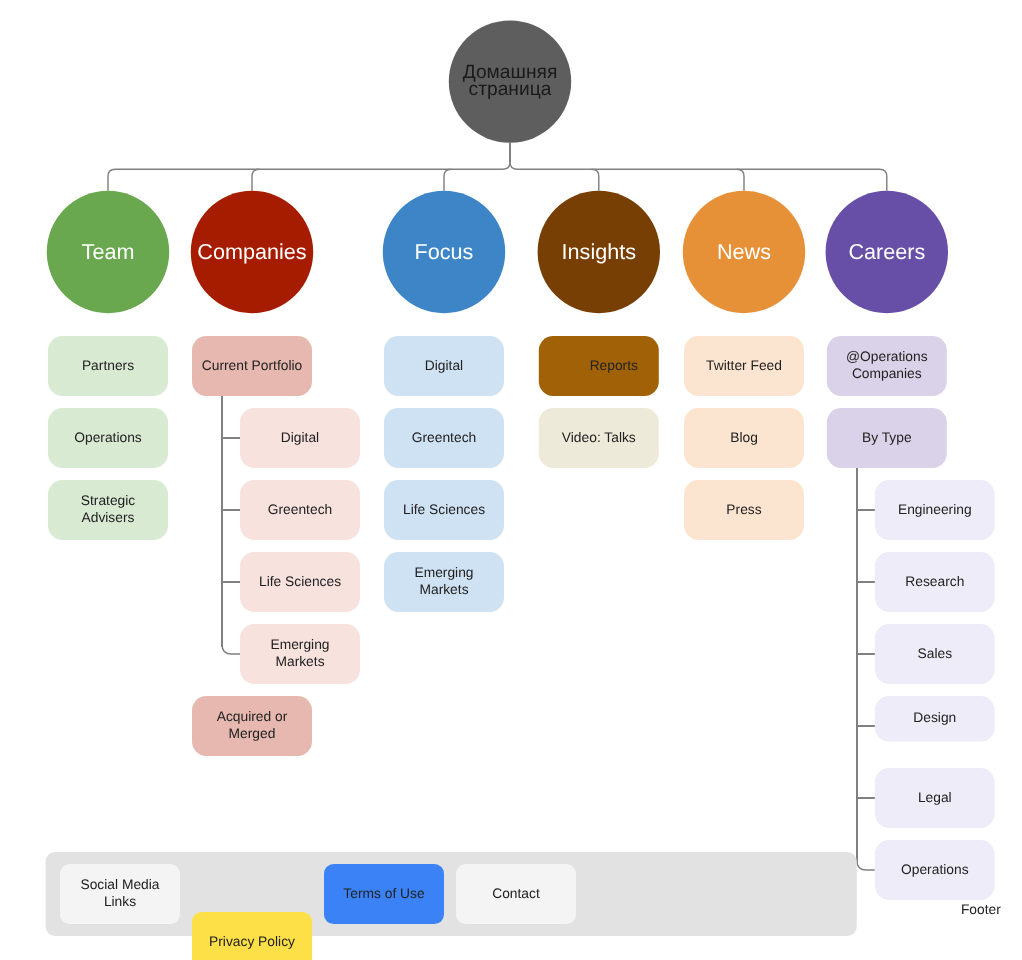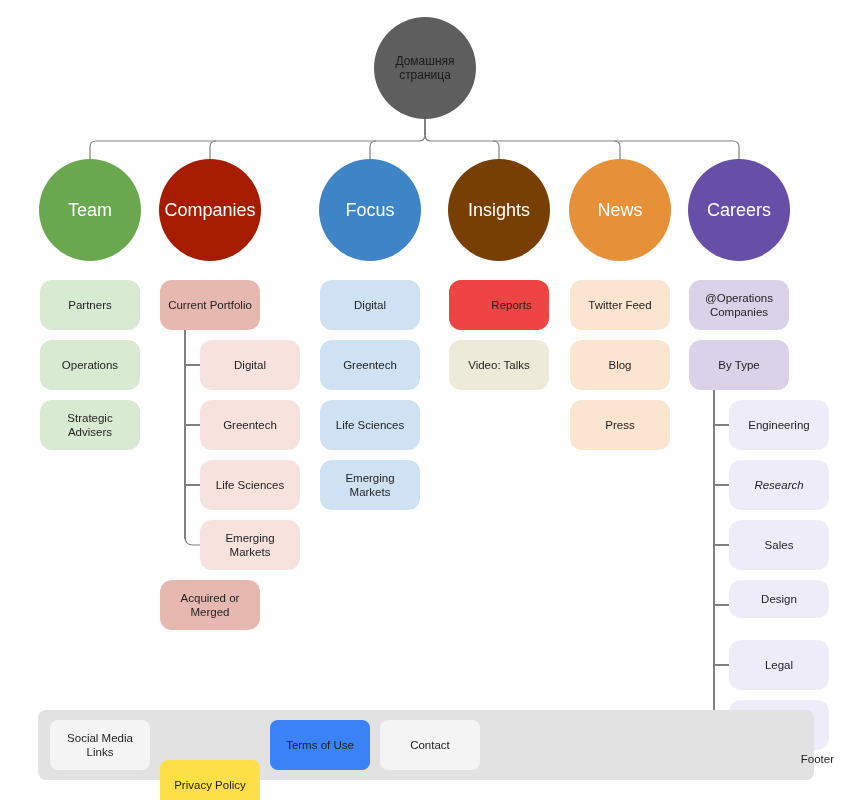--- a/index.html
+++ b/index.html
@@ -38,21 +38,21 @@
     justify-content: center;
     text-align: center;
     color: #ffffff;
     font-size: 18px;
     line-height: 15px;
     box-sizing: border-box;
     padding: 4px;
   }
   .circle.root {
     color: #1a1a1a;
-    font-size: 12px;
+    font-size: 16px;
     line-height: 14px;
   }
 
   
   .node {
     position: absolute;
     border-radius: 12px;
     display: flex;
     align-items: center;
     justify-content: center;
@@ -62,21 +62,21 @@
     font-size: 11.5px;
     line-height: 14px;
     padding: 3px 6px;
   }
 
   
   #footer-panel {
     position: absolute;
     left: 38px;
     top: 710px;
-    width: 776px;
+    width: 676px;
     height: 70px;
     background: #e2e2e2;
     border-radius: 8px;
   }
   .footer-box {
     position: absolute;
     background: #f4f4f4;
     border-radius: 8px;
     display: flex;
     align-items: center;
@@ -180,21 +180,21 @@
       </div>
       <div class="node" style="left: 320px; top: 400px; width: 100px; height: 50px; background: rgb(207, 226, 243);">
         <span>Life Sciences</span>
       </div>
       <div class="node" style="left: 320px; top: 460px; width: 100px; height: 50px; background: rgb(207, 226, 243);">
         <span>Emerging Markets</span>
       </div>
       <div class="circle" style="left: 448px; top: 159px; width: 102px; height: 102px; background: rgb(120, 63, 4);">
         <span>Insights</span>
       </div>
-      <div class="node" style="left: 449px; top: 280px; width: 100px; height: 50px; background: #ef4444; padding-left: 31px;">
+      <div class="node" style="left: 449px; top: 280px; width: 100px; height: 50px; background: #a16207; padding-left: 31px;">
         <span>Reports</span>
       </div>
       <div class="node" style="left: 449px; top: 340px; width: 100px; height: 50px; background: rgb(238, 234, 217);">
         <span>Video: Talks</span>
       </div>
       <div class="circle" style="left: 569px; top: 159px; width: 102px; height: 102px; background: rgb(230, 145, 56);">
         <span>News</span>
       </div>
       <div class="node" style="left: 570px; top: 280px; width: 100px; height: 50px; background: rgb(252, 229, 208);">
         <span>Twitter Feed</span>
@@ -210,21 +210,21 @@
       </div>
       <div class="node" style="left: 689px; top: 280px; width: 100px; height: 50px; background: rgb(217, 210, 233);">
         <span>@Operations Companies</span>
       </div>
       <div class="node" style="left: 689px; top: 340px; width: 100px; height: 50px; background: rgb(217, 210, 233);">
         <span>By Type</span>
       </div>
       <div class="node" style="left: 729px; top: 400px; width: 100px; height: 50px; background: rgb(239, 236, 249);">
         <span>Engineering</span>
       </div>
-      <div class="node" style="left: 729px; top: 460px; width: 100px; height: 50px; background: rgb(239, 236, 249); font-style: italic;">
+      <div class="node" style="left: 729px; top: 460px; width: 100px; height: 50px; background: rgb(239, 236, 249);">
         <span>Research</span>
       </div>
       <div class="node" style="left: 729px; top: 520px; width: 100px; height: 50px; background: rgb(239, 236, 249);">
         <span>Sales</span>
       </div>
       <div class="node" style="left: 729px; top: 580px; width: 100px; height: 38px; background: rgb(239, 236, 249);">
         <span>Design</span>
       </div>
       <div class="node" style="left: 729px; top: 640px; width: 100px; height: 50px; background: rgb(239, 236, 249);">
         <span>Legal</span>

